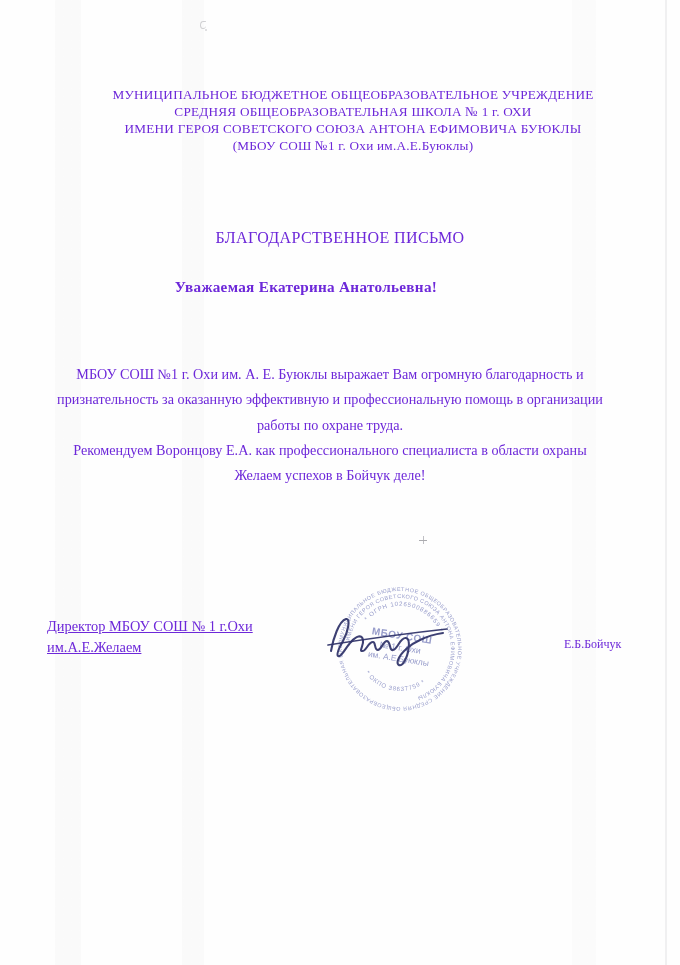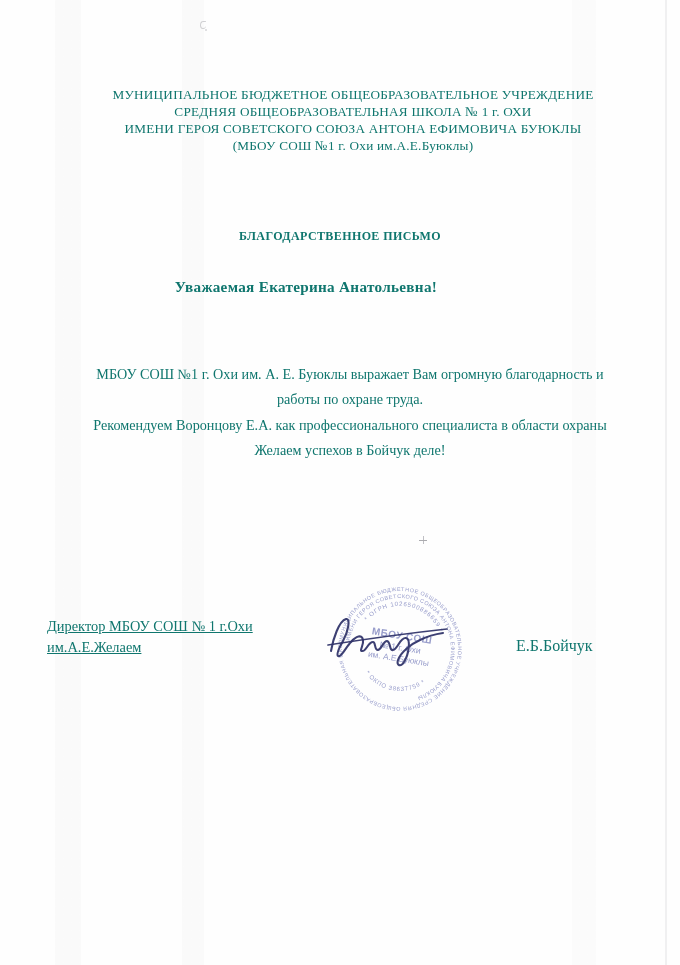--- a/index.html
+++ b/index.html
@@ -1,52 +1,52 @@
 <!DOCTYPE html>
 <html style="--stamp-ink: #8288c0; --sig-ink: #2e3168;"><head>
 <meta charset="utf-8">
 <style>
   html,body{margin:0;padding:0;background:#e8e8e8;}
   .page{
     position:relative;width:680px;height:965px;margin:0 auto;
     background:#fefefe;overflow:hidden;
-    font-family:"Liberation Serif","DejaVu Serif",serif;color:#0f766e;
+    font-family:"Liberation Serif","DejaVu Serif",serif;color:#6d28d9;
   }
   
   .page::before{
     content:"";position:absolute;inset:0;pointer-events:none;
     background:
       linear-gradient(rgba(0,0,0,0.014),rgba(0,0,0,0.014)) 55px 0/26px 100% no-repeat,
       linear-gradient(rgba(0,0,0,0.014),rgba(0,0,0,0.014)) 182px 0/22px 100% no-repeat,
       linear-gradient(rgba(0,0,0,0.012),rgba(0,0,0,0.012)) 572px 0/24px 100% no-repeat;
   }
   .edge-line{position:absolute;top:0;left:665px;width:2px;height:965px;
     background:rgba(120,120,130,0.10);}
   .letterhead{
     position:absolute;top:86px;left:30px;right:4px;text-align:center;
     font-size:13.2px;line-height:17px;letter-spacing:0.25px;white-space:nowrap;
   }
   .doc-title{
     position:absolute;top:229px;left:0;width:680px;text-align:center;
-    font-weight:bold;font-size:12px;letter-spacing:0.4px;
+    font-weight:normal;font-size:16px;letter-spacing:0.4px;
   }
   .greeting{
     position:absolute;top:278px;left:0;width:612px;text-align:center;
     font-weight:bold;font-size:15.2px;letter-spacing:0.3px;
   }
   .body-text{
-    position:absolute;top:362px;left:48px;width:604px;text-align:center;
+    position:absolute;top:362px;left:28px;width:604px;text-align:center;
     font-size:14.2px;line-height:25.3px;
   }
   .body-line{white-space:nowrap;}
   .sign-position{
     position:absolute;top:616px;left:47px;font-size:14.4px;line-height:20.6px;text-decoration:underline;
   }
   .sign-name{
-    position:absolute;top:637px;left:516px;font-size:16px;white-space:nowrap;
+    position:absolute;top:637px;left:564px;font-size:12px;white-space:nowrap;
   }
   .stamp-svg{position:absolute;left:310px;top:555px;width:182px;height:186px;}
   .stamp-group{opacity:0.82;}
   .stamp-ring{
     fill:var(--stamp-ink,#8288c0);
     font-family:"Liberation Sans","DejaVu Sans",sans-serif;
   }
   .ring-outer{font-size:5.4px;letter-spacing:0.55px;}
   .ring-second{font-size:5.5px;letter-spacing:0.5px;}
   .ring-num{font-size:6.1px;letter-spacing:0.8px;}
@@ -93,20 +93,21 @@
     <div>ИМЕНИ ГЕРОЯ СОВЕТСКОГО СОЮЗА АНТОНА ЕФИМОВИЧА БУЮКЛЫ</div>
     <div>(МБОУ СОШ №1 г. Охи им.А.Е.Буюклы)</div>
   </header>
 
   <div class="doc-title">БЛАГОДАРСТВЕННОЕ ПИСЬМО</div>
 
   <div class="greeting">Уважаемая Екатерина Анатольевна!</div>
 
   <div class="body-text">
     <div class="body-line">МБОУ СОШ №1 г. Охи им. А. Е. Буюклы выражает Вам огромную благодарность и</div>
+    <div class="body-line">признательность за оказанную эффективную и профессиональную помощь в организации</div>
     <div class="body-line">работы по охране труда.</div>
     <div class="body-line">Рекомендуем Воронцову Е.А. как профессионального специалиста в области охраны</div>
     <div class="body-line">Желаем успехов в Бойчук деле!</div>
   </div>
 
   <div class="sign-position">
     <div>Директор МБОУ СОШ № 1 г.Охи</div>
     <div>им.А.Е.Желаем</div>
   </div>
 

